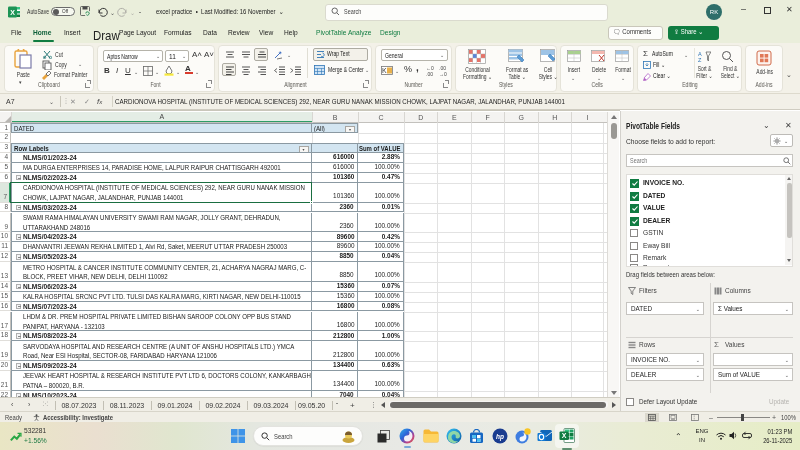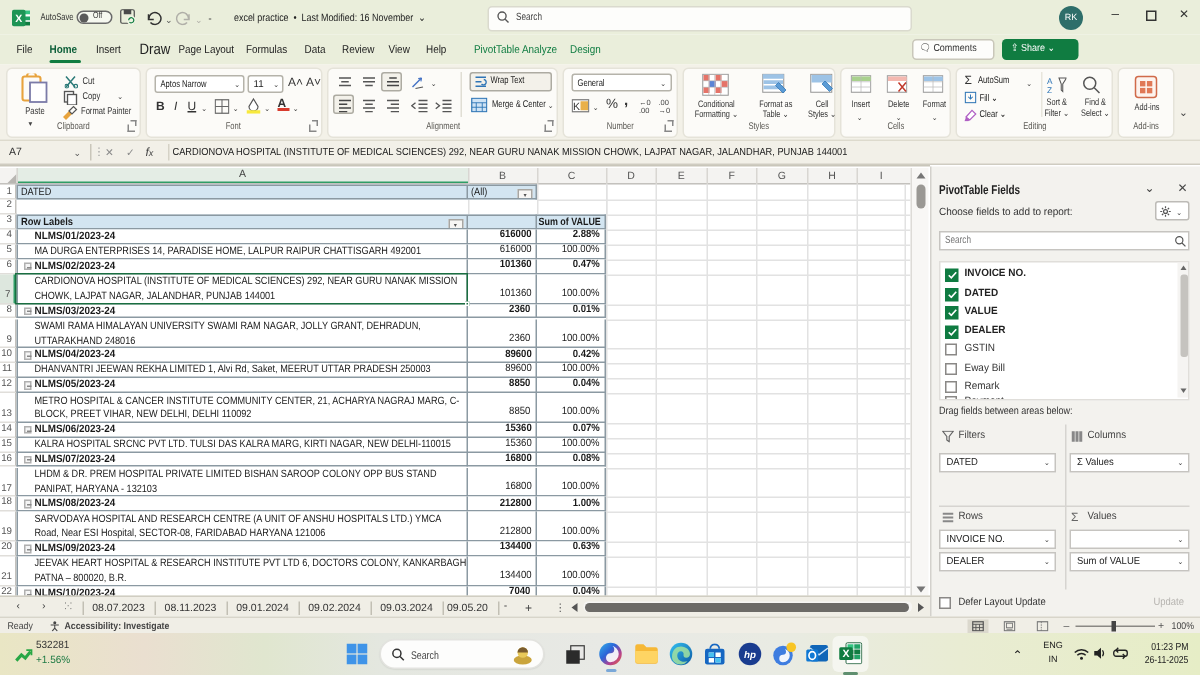--- a/index.html
+++ b/index.html
@@ -80,21 +80,21 @@
   <span class="abs" style="left:706px;top:4px;width:16px;height:16px;border-radius:50%;background:#2e6e6a;color:#fff;font-size:6px;text-align:center;line-height:16px">RK</span>
   <span class="abs" style="left:741px;top:4px;font-size:9px;color:#333">–</span>
   <span class="abs" style="left:764px;top:6.5px;width:7px;height:7px;border:1px solid #333"></span>
   <span class="abs" style="left:786px;top:5px;font-size:8px;color:#333">✕</span>
 </div>
 <div class="abs" id="tabrow">
   <span class="abs" style="left:11px;top:5px;font-size:7.5px;color:#222"><span style="display:inline-block;transform:scaleX(0.88);transform-origin:0 50%;white-space:nowrap">File</span></span>
   <span class="abs" style="left:33px;top:5px;font-size:7.5px;color:#0c5e38;font-weight:bold"><span style="display:inline-block;transform:scaleX(0.88);transform-origin:0 50%;white-space:nowrap">Home</span></span>
   <span class="abs" style="left:33px;top:16.5px;width:21px;height:2px;background:#107c41;border-radius:1px"></span>
   <span class="abs" style="left:64px;top:5px;font-size:7.5px;color:#222"><span style="display:inline-block;transform:scaleX(0.88);transform-origin:0 50%;white-space:nowrap">Insert</span></span>
-  <span class="abs" style="left:93px;top:5px;font-size:10px;color:#222"><span style="display:inline-block;transform:scaleX(0.88);transform-origin:0 50%;white-space:nowrap">Draw</span></span>
+  <span class="abs" style="left:93px;top:5px;font-size:13px;color:#222"><span style="display:inline-block;transform:scaleX(0.88);transform-origin:0 50%;white-space:nowrap">Draw</span></span>
   <span class="abs" style="left:119px;top:5px;font-size:7.5px;color:#222"><span style="display:inline-block;transform:scaleX(0.88);transform-origin:0 50%;white-space:nowrap">Page Layout</span></span>
   <span class="abs" style="left:164px;top:5px;font-size:7.5px;color:#222"><span style="display:inline-block;transform:scaleX(0.88);transform-origin:0 50%;white-space:nowrap">Formulas</span></span>
   <span class="abs" style="left:203px;top:5px;font-size:7.5px;color:#222"><span style="display:inline-block;transform:scaleX(0.88);transform-origin:0 50%;white-space:nowrap">Data</span></span>
   <span class="abs" style="left:228px;top:5px;font-size:7.5px;color:#222"><span style="display:inline-block;transform:scaleX(0.88);transform-origin:0 50%;white-space:nowrap">Review</span></span>
   <span class="abs" style="left:259px;top:5px;font-size:7.5px;color:#222"><span style="display:inline-block;transform:scaleX(0.88);transform-origin:0 50%;white-space:nowrap">View</span></span>
   <span class="abs" style="left:284px;top:5px;font-size:7.5px;color:#222"><span style="display:inline-block;transform:scaleX(0.88);transform-origin:0 50%;white-space:nowrap">Help</span></span>
   <span class="abs" style="left:316px;top:5px;font-size:7.5px;color:#0f7c41"><span style="display:inline-block;transform:scaleX(0.88);transform-origin:0 50%;white-space:nowrap">PivotTable Analyze</span></span>
   <span class="abs" style="left:380px;top:5px;font-size:7.5px;color:#0f7c41"><span style="display:inline-block;transform:scaleX(0.88);transform-origin:0 50%;white-space:nowrap">Design</span></span>
 
   <span class="abs" style="left:608px;top:2.5px;width:55px;height:14px;background:#fdfdfb;border:1px solid #c9c7ba;border-radius:3px"></span>

